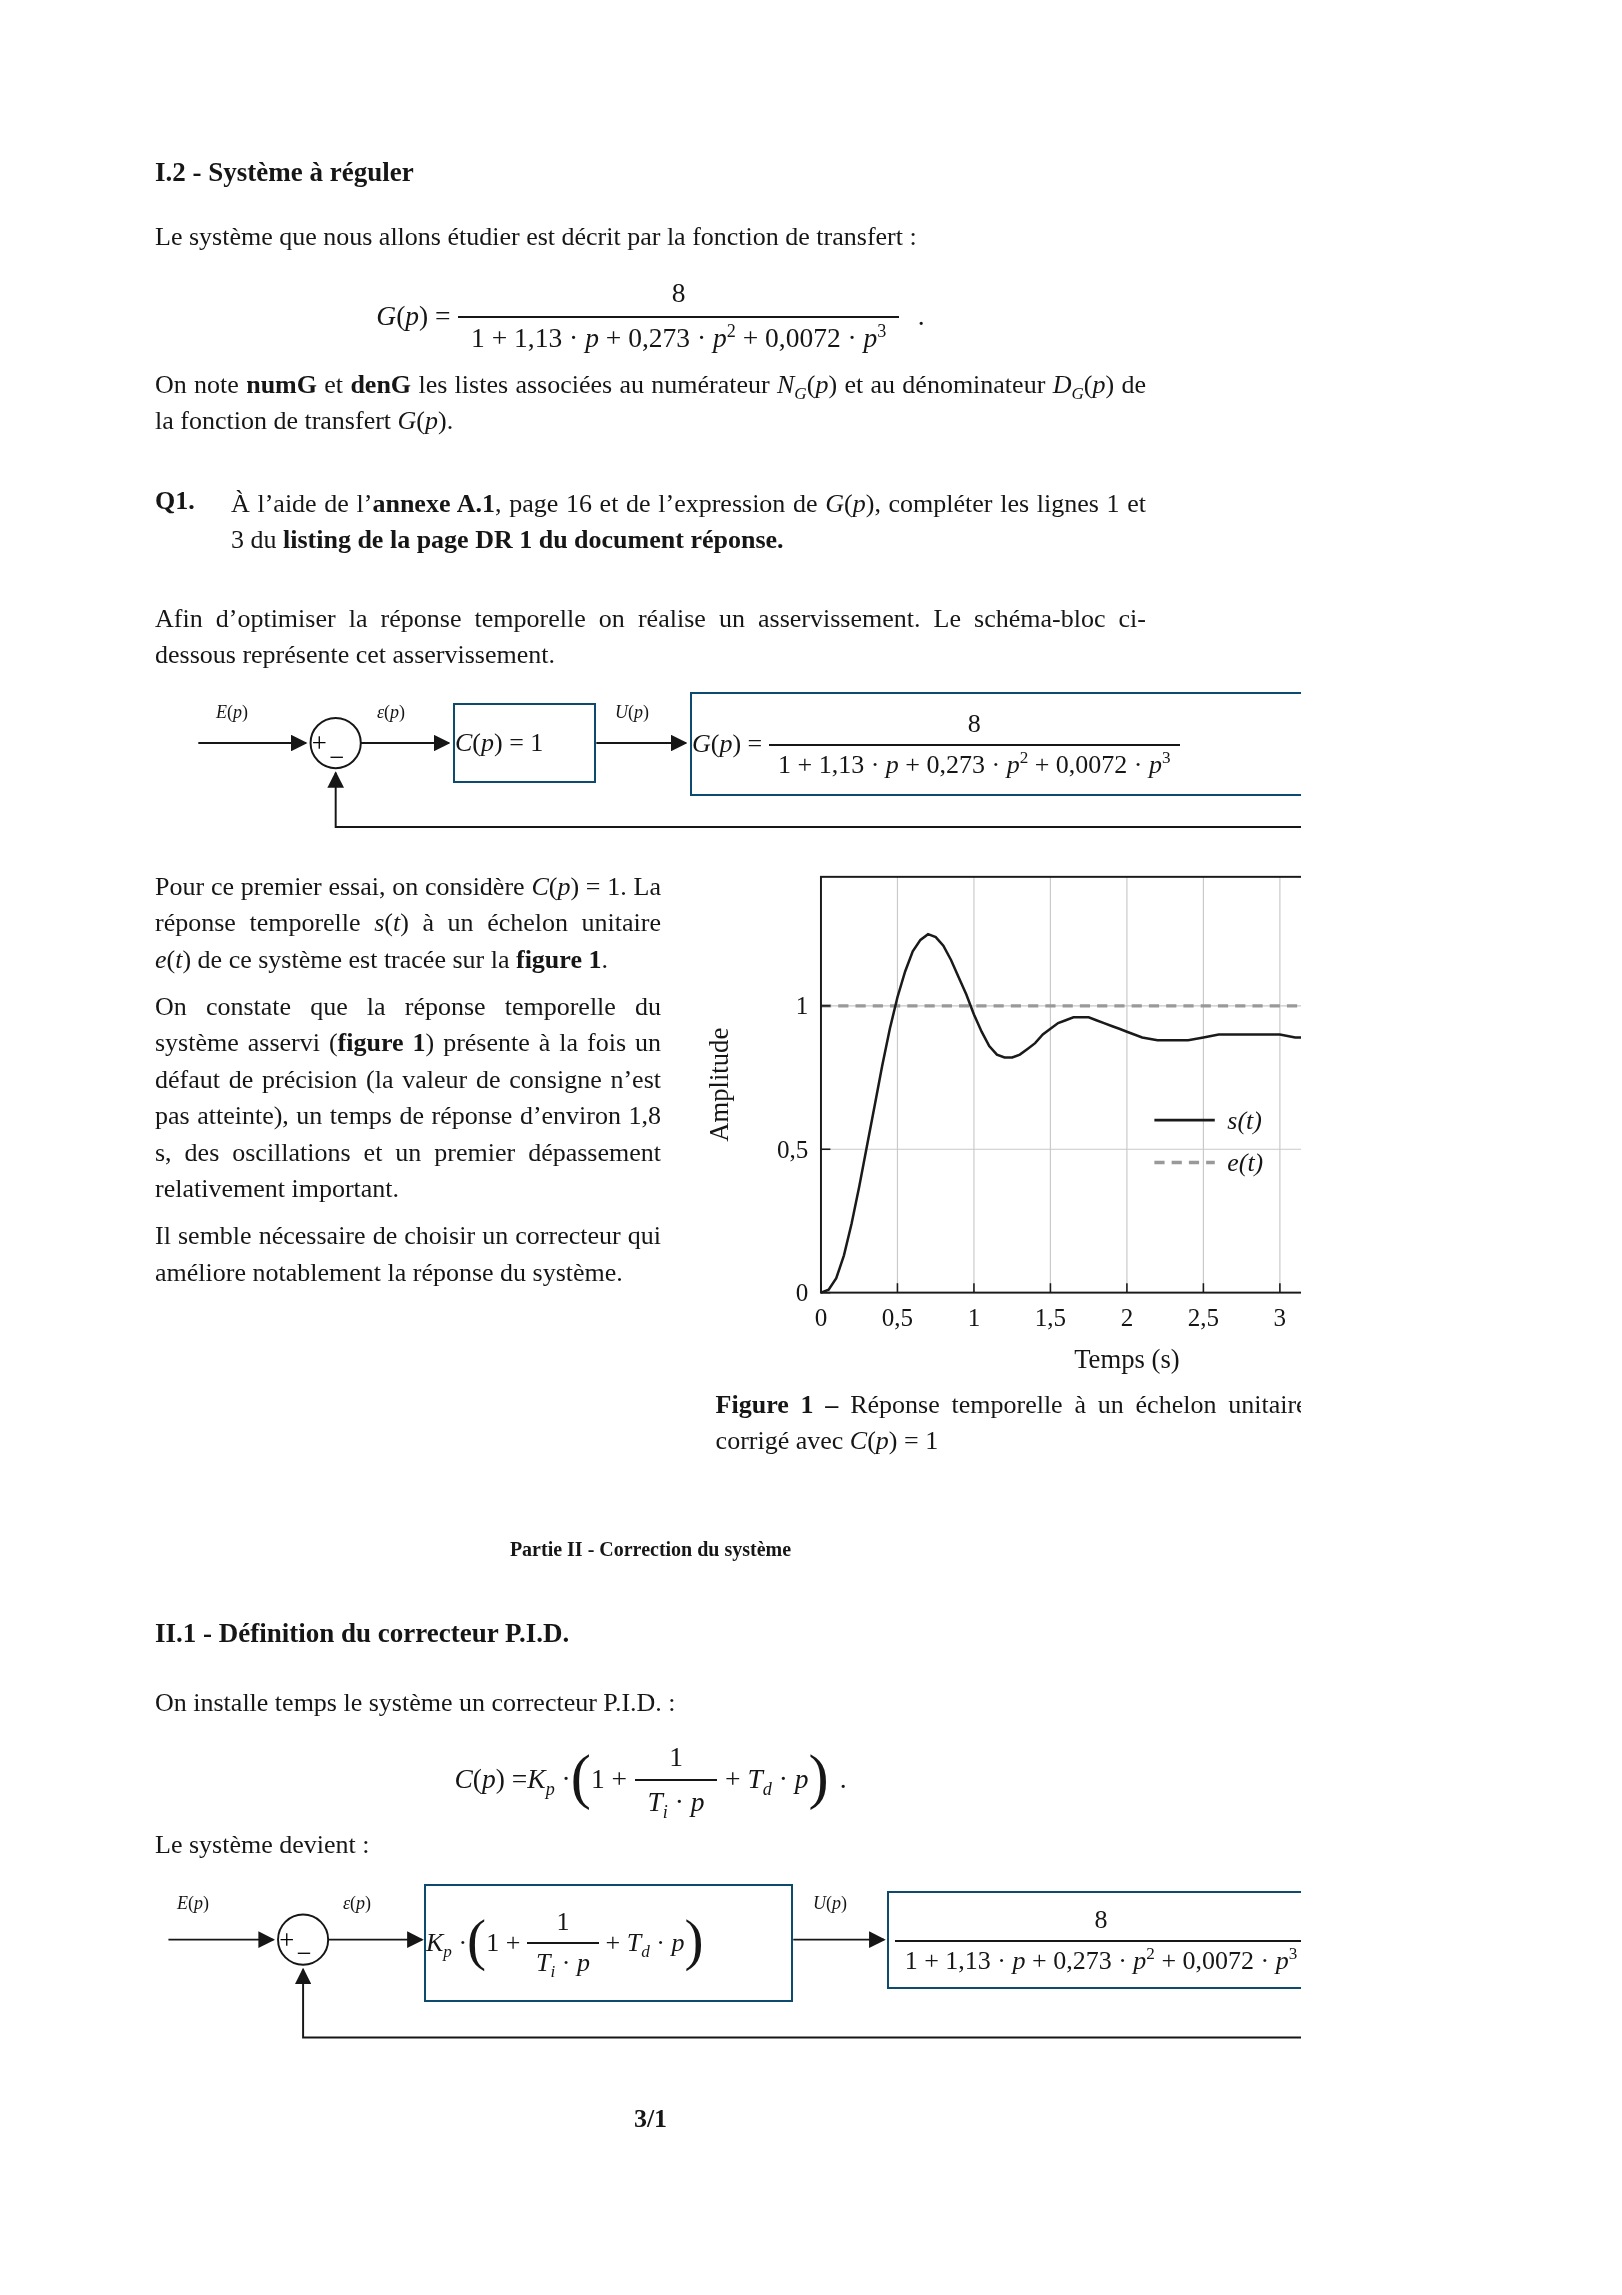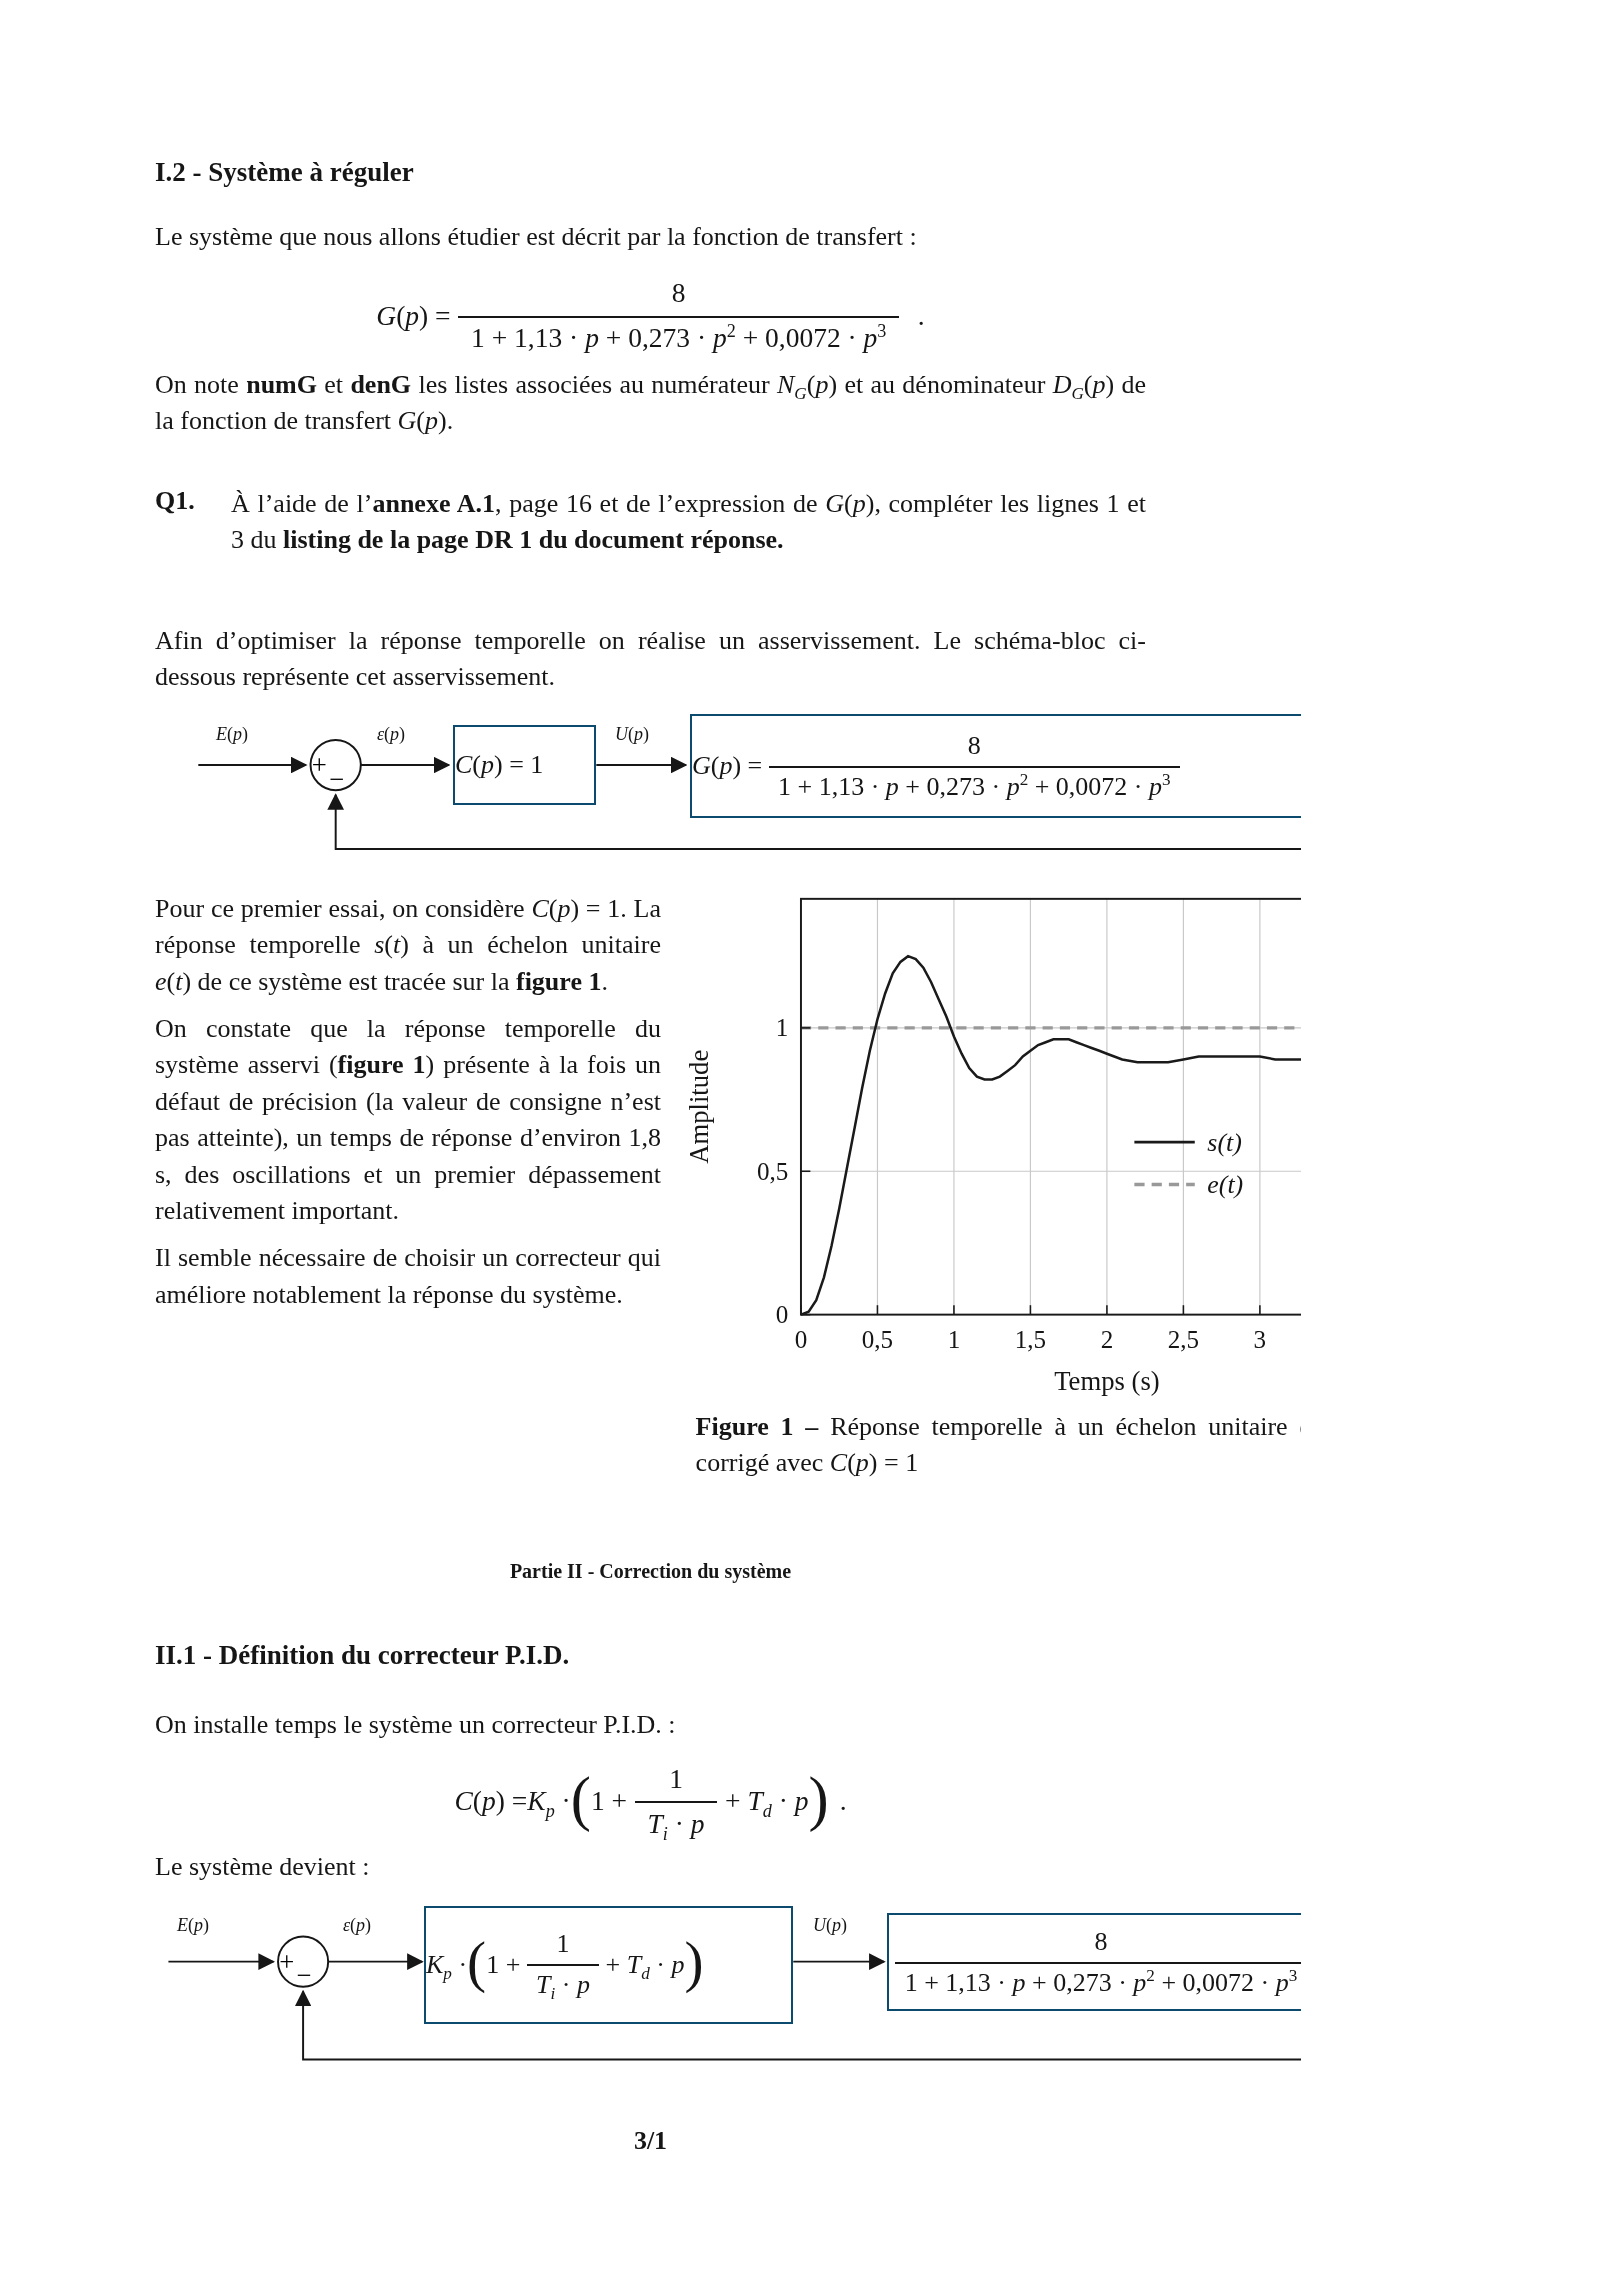--- a/index.html
+++ b/index.html
@@ -14,21 +14,21 @@
     overflow: hidden;
   }
   .content { padding: 0 155px; }
 
   h2.sec { font-size: 27px; font-weight: 700; }
   .h-i2 { margin-top: 157px; }
   .h-ii1 { margin-top: 57px; }
   p.body { line-height: 1.40; text-align: justify; }
   .p1 { margin-top: 31px; }
   .p2 { margin-top: 11px; }
-  .p3 { margin-top: 64px; }
+  .p3 { margin-top: 42px; }
   .p7 { margin-top: 36px; }
   .p8 { margin-top: 7.9px; }
 
   
   .eq { display: flex; justify-content: center; align-items: center; font-size: 27.5px; }
   .eq1 { margin-top: 20.4px; }
   .eq2 { margin-top: 17.3px; }
   .frac { display: inline-flex; flex-direction: column; align-items: center; text-align: center; margin: 0 7.9px; }
   .frac .num { display: block; padding: 1.6px 12.6px 6.3px; }
   .frac .den { display: block; padding: 4.7px 12.6px 1.6px; border-top: 2px solid #161616; }
@@ -55,21 +55,21 @@
   .diagram svg.wires { position: absolute; left: 0; top: 0; }
   .dlabel { position: absolute; font-size: 18px; white-space: nowrap; }
   .dbox { position: absolute; border: 2px solid #0c4a6e; background: #fff;
           display: flex; align-items: center; justify-content: flex-start; line-height: 1.15; }
   .sumsign { font-size: 34px; }
   .diagram .frac { margin: 0 6.3px; }
   .diagram .frac .num { padding: 0 9.4px 4.7px; }
   .diagram .frac .den { padding: 3.9px 9.4px 0; }
 
   
-  .two-col { display: flex; margin-top: 19.6px; }
+  .two-col { display: flex; margin-top: 19.6px; gap: 20px; }
   .col-left { width: 506px; flex: none; }
   .col-left p { line-height: 1.40; text-align: justify; margin-bottom: 11px; }
   .col-right { flex: 1; margin-left: 22px; }
   .chartsvg { display: block; margin-left: auto; }
   .chartsvg text { font-family: "Liberation Serif", "DejaVu Serif", serif; fill: #161616; }
   .chartsvg .tick { font-size: 32px; }
   .chartsvg .axis { font-size: 34px; }
   .chartsvg .leg { font-size: 33px; font-style: italic; }
   .caption { margin-top: 12.6px; padding-left: 12.6px; line-height: 1.38; text-align: justify; }
 

